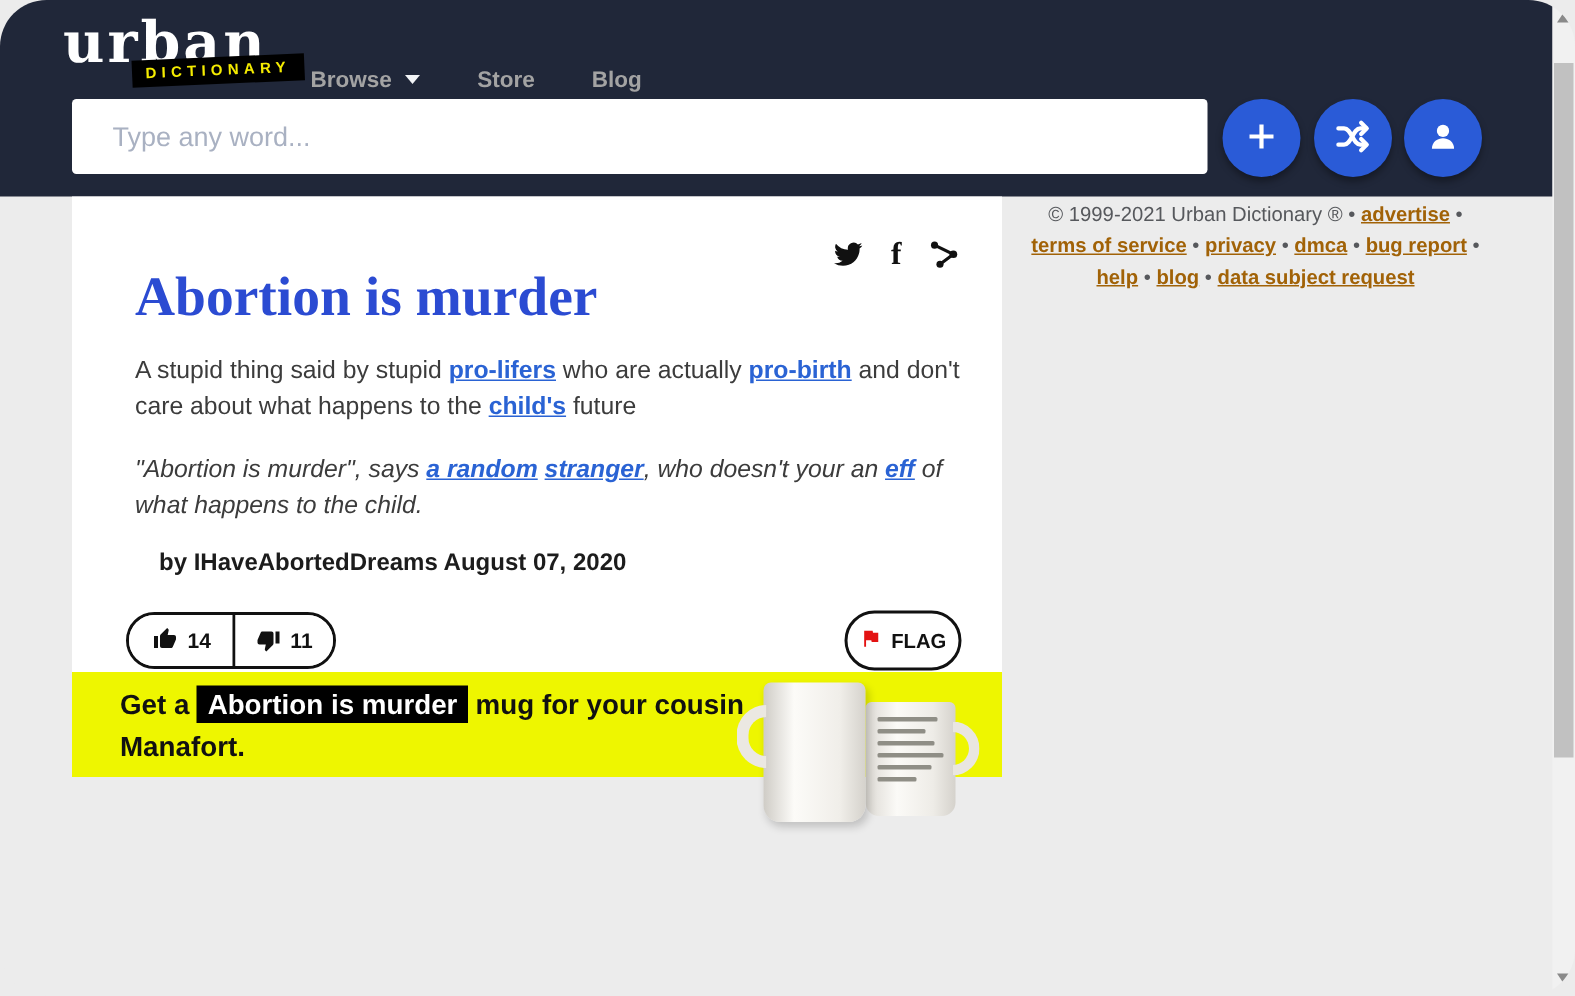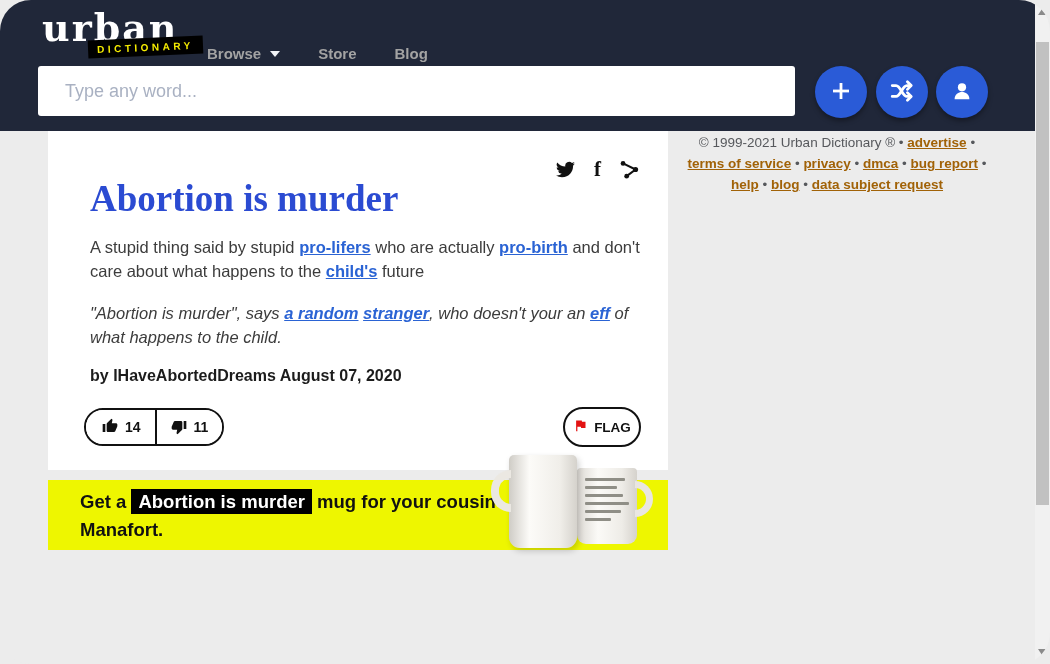--- a/index.html
+++ b/index.html
@@ -9,51 +9,51 @@
   
   .header { position:absolute; left:0; top:0; width:1035px; height:131px; background:#202739; }
   .logo { position:absolute; left:42px; top:4px; width:160px; height:56px; cursor:pointer; }
   .logo-urban { font-family:"DejaVu Serif", serif; font-weight:bold; font-size:38px; color:#ffffff; letter-spacing:2px; line-height:48px; }
   .logo-dict { position:absolute; left:46px; top:34px; background:#000; color:#f5ec00; font-size:10px; font-weight:bold; letter-spacing:3.5px; padding:4px 9px 3px 9px; transform:rotate(-2.5deg); white-space:nowrap; }
   .nav { position:absolute; left:207px; top:23px; display:flex; align-items:center; }
   .nav-item { color:#a3a3a3; font-weight:bold; font-size:15px; cursor:pointer;margin-top:22px; }
   .nav-item.browse { margin-right:38px; }
   .nav-item.store { margin-right:38px; }
   .caret { display:inline-block; width:0; height:0; border-left:5px solid transparent; border-right:5px solid transparent; border-top:6px solid #f2f4f7; margin-left:9px; vertical-align:2px; }
-  .search { position:absolute; left:38px; top:66px; width:757px; height:50px; background:#fff; border:none; border-radius:3px; padding:0 27px; font-size:18px; color:#701a75; outline:none; font-family:"Liberation Sans", sans-serif; }
+  .search { position:absolute; left:48px; top:66px; width:757px; height:50px; background:#fff; border:none; border-radius:3px; padding:0 27px; font-size:18px; color:#701a75; outline:none; font-family:"Liberation Sans", sans-serif; }
   .search::placeholder { color:#a9b1c2; }
   .circle-btn { position:absolute; top:66px; width:52px; height:52px; border-radius:50%; background:#2a5bd7; display:flex; align-items:center; justify-content:center; cursor:pointer; box-shadow:0 3px 5px rgba(0,0,0,.35); border:none; }
   .circle-btn.add { left:815px; }
   .circle-btn.shuffle { left:876px; }
   .circle-btn.user { left:936px; }
 
   
   .site-footer { position:absolute; left:686px; top:132px; width:302px; text-align:center; font-size:13.5px; line-height:21px; color:#56585c; }
   .site-footer a { color:#a16207; cursor:pointer; }
 
   
   .card { position:absolute; left:48px; top:131px; width:620px; height:339px; background:#ffffff; }
   .social { position:absolute; top:29px; right:29px; display:flex; align-items:center; gap:13px; }
   .social .s-icon { width:19px; height:19px; cursor:pointer; display:flex; align-items:center; justify-content:center; }
   .fb-glyph { font-family:"Liberation Serif", serif; font-weight:bold; font-size:21px; color:#111; line-height:19px; }
   .word-title { position:absolute; left:42px; top:46px; font-family:"Liberation Serif", serif; font-weight:bold; font-size:37px; color:#2b4bd2; cursor:pointer; }
   .def-text { position:absolute; left:42px; width:560px; font-size:16.5px; line-height:24px; color:#3c3c3c; }
   .meaning { top:104px; }
   .example { top:170px; font-style:italic; }
   .wlink { color:#2a63d4; font-weight:bold; text-decoration:underline; cursor:pointer; }
-  .byline { position:absolute; left:42px; top:236px; font-size:16px; font-weight:bold; color:#1c1c1c; }
+  .byline { position:absolute; left:58px; top:236px; font-size:16px; font-weight:bold; color:#1c1c1c; }
   .byline a { color:#1c1c1c; text-decoration:none; cursor:pointer; }
 
   .votes { position:absolute; left:36px; top:277px; display:flex; border:2px solid #111; border-radius:20px; height:38px; background:#fff; overflow:hidden; }
   .vote-btn { display:flex; align-items:center; gap:7px; padding:0 14px; background:#fff; border:none; cursor:pointer; font-size:14px; font-weight:bold; color:#111; font-family:"Liberation Sans", sans-serif; }
   .vote-btn.up { border-right:2px solid #111;padding-left:16px; }
   .flag-btn { position:absolute; left:515px; top:276px; width:78px; height:40px; border:2px solid #111; border-radius:20px; background:#fff; display:flex; align-items:center; justify-content:center; gap:6px; cursor:pointer; font-size:13.5px; font-weight:bold; color:#111; font-family:"Liberation Sans", sans-serif; }
 
   
-  .promo { position:absolute; left:48px; top:480px; width:620px; height:70px; background:#eef600; }
+  .promo { position:absolute; left:48px; top:448px; width:620px; height:70px; background:#eef600; }
   .promo-text { position:absolute; left:32px; top:8px; width:432px; font-size:18.5px; font-weight:bold; color:#111; line-height:28px; }
   .promo-hl { background:#000; color:#fff; padding:2px 7px; cursor:pointer; }
 
   
   .mugs { position:absolute; left:495px; top:455px; width:175px; height:100px; cursor:pointer; }
   .mug-back { position:absolute; left:82px; top:13px; width:60px; height:76px; background:linear-gradient(90deg,#dcd9d3,#fbfaf7 35%,#eeece7 75%,#d5d2cc); border-radius:4px 4px 9px 9px; }
   .mug-back-handle { position:absolute; right:-16px; top:13px; width:18px; height:36px; border:7px solid #e9e6e0; border-left:none; border-radius:0 18px 18px 0; }
   .mug-back-lines { position:absolute; left:8px; top:10px; }
   .mug-back-lines div { height:3px; background:#8f8e86; margin-bottom:5px; border-radius:1px; }
   .mug-front { position:absolute; left:14px; top:0; width:68px; height:93px; background:linear-gradient(90deg,#cfccc6,#fcfbf8 30%,#f0eee9 75%,#d5d2cc); border-radius:5px 5px 11px 11px; box-shadow:2px 3px 6px rgba(0,0,0,.18); }

